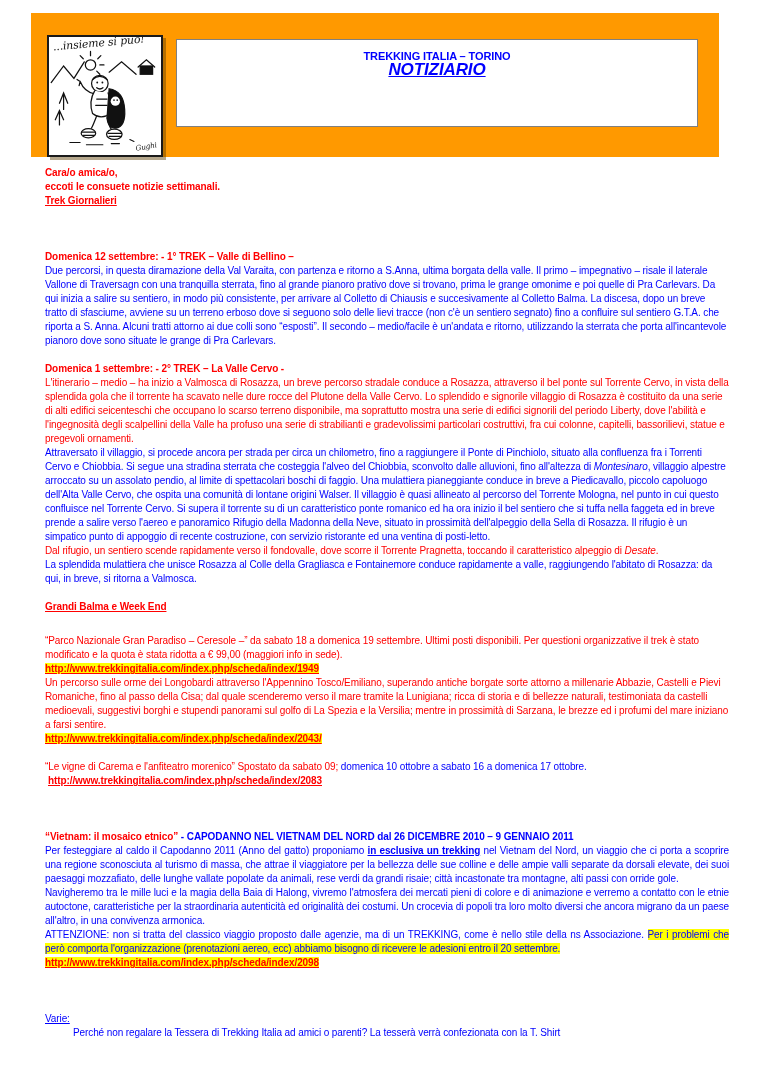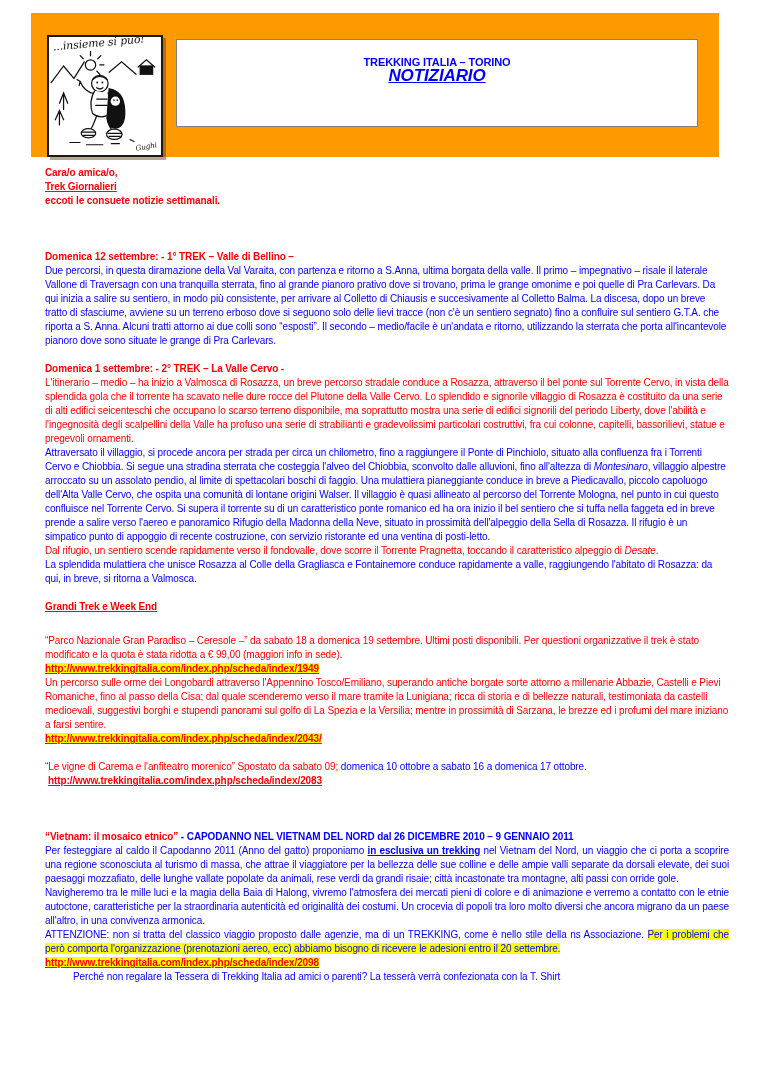--- a/index.html
+++ b/index.html
@@ -5,21 +5,21 @@
   html,body{margin:0;padding:0;background:#ffffff;}
   body{width:770px;height:1089px;position:relative;font-family:"Liberation Sans",sans-serif;
        font-size:10px;line-height:14px;letter-spacing:-0.1px;}
   p{margin:0;}
   a{cursor:pointer;}
   .banner{position:absolute;left:31px;top:13px;width:688px;height:144px;background:#FF9900;}
   .logo{position:absolute;left:16px;top:22px;width:112px;height:118px;background:#ffffff;
         border:2px solid #1a1a1a;box-shadow:3px 3px 0 rgba(90,60,0,0.45);}
   .logo svg{display:block;width:100%;height:100%;}
   .titlebox{position:absolute;left:145px;top:26px;width:522px;height:88px;background:#ffffff;
-        border:1px solid #808080;text-align:center;padding-top:15px;box-sizing:border-box;}
+        border:1px solid #808080;text-align:center;padding-top:9px;box-sizing:border-box;}
   .org{color:#0000FF;font-weight:bold;font-size:11px;line-height:14px;}
   .notiz{color:#0000FF;font-weight:bold;font-style:italic;text-decoration:underline;
         font-size:17px;line-height:14px;}
   .content{position:absolute;left:45px;top:166px;width:684px;}
   .red{color:#FF0000;}
   .blue{color:#0000FF;}
   .b{font-weight:bold;}
   .u{text-decoration:underline;}
   .i{font-style:italic;}
   .hl{background:#FFFF00;}
@@ -90,45 +90,46 @@
     </div>
     <div class="titlebox">
       <div class="org">TREKKING ITALIA – TORINO</div>
       <div class="notiz">NOTIZIARIO</div>
     </div>
   </div>
 
   <div class="content">
 
     <p class="red b">Cara/o amica/o,</p>
+    <p class="red b">eccoti le consuete notizie settimanali.</p>
     <p class="red b u">Trek Giornalieri</p>
-    <p class="red b">eccoti le consuete notizie settimanali.</p>
 
     <p class="red b mt42">Domenica 12 settembre: - 1° TREK – Valle di Bellino –</p>
     <p class="blue">Due percorsi, in questa diramazione della Val Varaita, con partenza e ritorno a S.Anna, ultima borgata della valle. Il primo – impegnativo – risale il laterale Vallone di Traversagn con una tranquilla sterrata, fino al grande pianoro prativo dove si trovano, prima le grange omonime e poi quelle di Pra Carlevars. Da qui inizia a salire su sentiero, in modo più consistente, per arrivare al Colletto di Chiausis e succesivamente al Colletto Balma. La discesa, dopo un breve tratto di sfasciume, avviene su un terreno erboso dove si seguono solo delle lievi tracce (non c'è un sentiero segnato) fino a confluire sul sentiero G.T.A. che riporta a S. Anna. Alcuni tratti attorno ai due colli sono “esposti”. Il secondo – medio/facile è un'andata e ritorno, utilizzando la sterrata che porta all'incantevole pianoro dove sono situate le grange di Pra Carlevars.</p>
 
     <p class="red b mt14">Domenica 1 settembre: - 2° TREK  – La Valle Cervo -</p>
     <p class="red">L'itinerario – medio – ha inizio a Valmosca di Rosazza, un breve percorso stradale conduce a Rosazza, attraverso il bel ponte sul Torrente Cervo, in vista della splendida gola che il torrente ha scavato nelle dure rocce del Plutone della Valle Cervo. Lo splendido e signorile villaggio di Rosazza è costituito da una serie di alti edifici seicenteschi che occupano lo scarso terreno disponibile, ma soprattutto mostra una serie di edifici signorili del periodo Liberty, dove l'abilità e l'ingegnosità degli scalpellini della Valle ha profuso una serie di strabilianti e gradevolissimi particolari costruttivi, fra cui colonne, capitelli, bassorilievi, statue e pregevoli ornamenti.</p>
     <p class="blue"><span>Attraversato il villaggio, si procede ancora per strada per circa un chilometro, fino a raggiungere il Ponte di Pinchiolo, situato alla confluenza fra i Torrenti Cervo e Chiobbia. Si segue una stradina sterrata che costeggia l'alveo del Chiobbia, sconvolto dalle alluvioni, fino all'altezza di </span><span class="i">Montesinaro</span><span>, villaggio alpestre arroccato su un assolato pendio, al limite di spettacolari boschi di faggio. Una mulattiera pianeggiante conduce in breve a Piedicavallo, piccolo capoluogo dell'Alta Valle Cervo, che ospita una comunità di lontane origini Walser. Il villaggio è quasi allineato al percorso del Torrente Mologna, nel punto in cui questo confluisce nel Torrente Cervo. Si supera il torrente su di un caratteristico ponte romanico ed ha ora inizio il bel sentiero che si tuffa nella faggeta ed in breve prende a salire verso l'aereo e panoramico Rifugio della Madonna della Neve, situato in prossimità dell'alpeggio della Sella di Rosazza. Il rifugio è un simpatico punto di appoggio di recente costruzione, con servizio ristorante ed una ventina di posti-letto.</span></p>
     <p class="red"><span>Dal rifugio, un sentiero scende rapidamente verso il fondovalle, dove scorre il Torrente Pragnetta, toccando il caratteristico alpeggio di </span><span class="i">Desate</span><span>.</span></p>
     <p class="blue">La splendida mulattiera che unisce Rosazza al Colle della Gragliasca e Fontainemore conduce rapidamente a valle, raggiungendo l'abitato di Rosazza: da qui, in breve, si ritorna a Valmosca.</p>
 
-    <p class="red b u mt14">Grandi Trek e Week End</p>
+    <p class="red b u mt14">Grandi Balma e Week End</p>
 
     <p class="red mt28">“Parco Nazionale Gran Paradiso – Ceresole –” da sabato 18 a domenica 19 settembre. Ultimi posti disponibili. Per questioni organizzative il trek è stato modificato e la quota è stata ridotta a € 99,00 (maggiori info in sede).</p>
     <p><a class="doclink hl">http://www.trekkingitalia.com/index.php/scheda/index/1949</a></p>
 
     <p class="red">Un percorso sulle orme dei Longobardi attraverso l'Appennino Tosco/Emiliano, superando antiche borgate sorte attorno a millenarie Abbazie, Castelli e Pievi Romaniche, fino al passo della Cisa; dal quale scenderemo verso il mare tramite la Lunigiana; ricca di storia e di bellezze naturali, testimoniata da castelli medioevali, suggestivi borghi e stupendi panorami sul golfo di La Spezia e la Versilia; mentre in prossimità di Sarzana, le brezze ed i profumi del mare iniziano a farsi sentire.</p>
     <p><a class="doclink hl">http://www.trekkingitalia.com/index.php/scheda/index/2043/</a></p>
 
     <p class="mt14"><span class="red">“Le vigne di Carema e l'anfiteatro morenico” Spostato da sabato 09;</span><span class="blue"> domenica 10 ottobre a sabato 16 a domenica 17 ottobre.</span></p>
     <p class="sp3"><a class="doclink">http://www.trekkingitalia.com/index.php/scheda/index/2083</a></p>
 
     <p class="b mt42"><span class="red">“Vietnam: il mosaico etnico”</span><span class="blue"> - CAPODANNO NEL VIETNAM DEL NORD dal 26 DICEMBRE 2010 – 9 GENNAIO 2011</span></p>
     <p class="blue just"><span>Per festeggiare al caldo il Capodanno 2011 (Anno del gatto) proponiamo </span><span class="b u">in esclusiva un trekking</span><span>  nel Vietnam del Nord, un viaggio che ci porta a scoprire una regione sconosciuta al turismo di massa, che attrae il viaggiatore per la bellezza delle sue colline e delle ampie valli separate da dorsali elevate, dei suoi paesaggi mozzafiato, delle lunghe vallate popolate da animali, rese verdi da grandi risaie; città incastonate tra montagne, alti passi con orride gole.</span></p>
     <p class="blue just">Navigheremo tra le  mille luci e la magia della Baia di Halong, vivremo l'atmosfera dei mercati pieni di colore e di animazione  e verremo a contatto con le etnie autoctone, caratteristiche per la straordinaria autenticità ed originalità dei costumi. Un crocevia di popoli tra loro molto diversi che ancora migrano da un paese all'altro, in una convivenza armonica.</p>
     <p class="blue just"><span>ATTENZIONE: non si tratta del classico viaggio proposto dalle agenzie, ma di un TREKKING, come è nello stile della ns Associazione. </span><span class="hl">Per i problemi che però comporta l'organizzazione (prenotazioni aereo, ecc) abbiamo bisogno di ricevere le adesioni entro il 20 settembre.</span></p>
     <p><a class="doclink hl">http://www.trekkingitalia.com/index.php/scheda/index/2098</a></p>
 
+    <p class="blue u mt42">Varie:</p>
     <p class="blue indent">Perché non regalare la Tessera di Trekking Italia ad amici o parenti? La tesserà verrà confezionata con la T. Shirt</p>
 
   </div>
 </div>
 
 </body></html>

